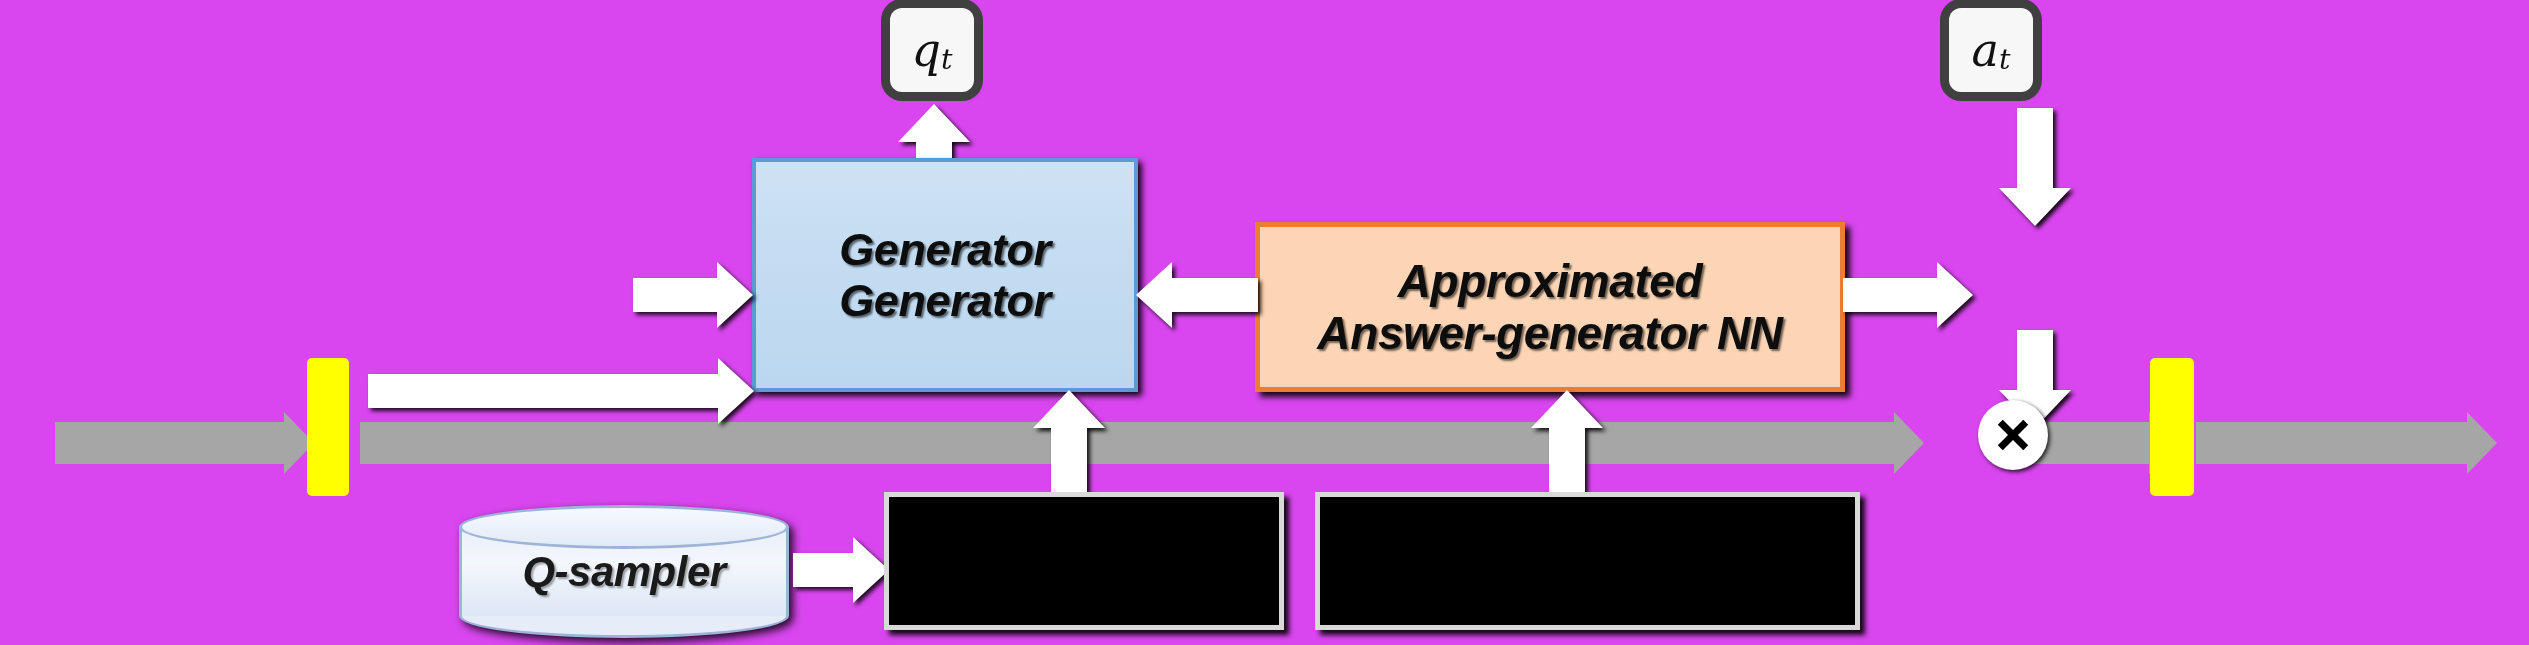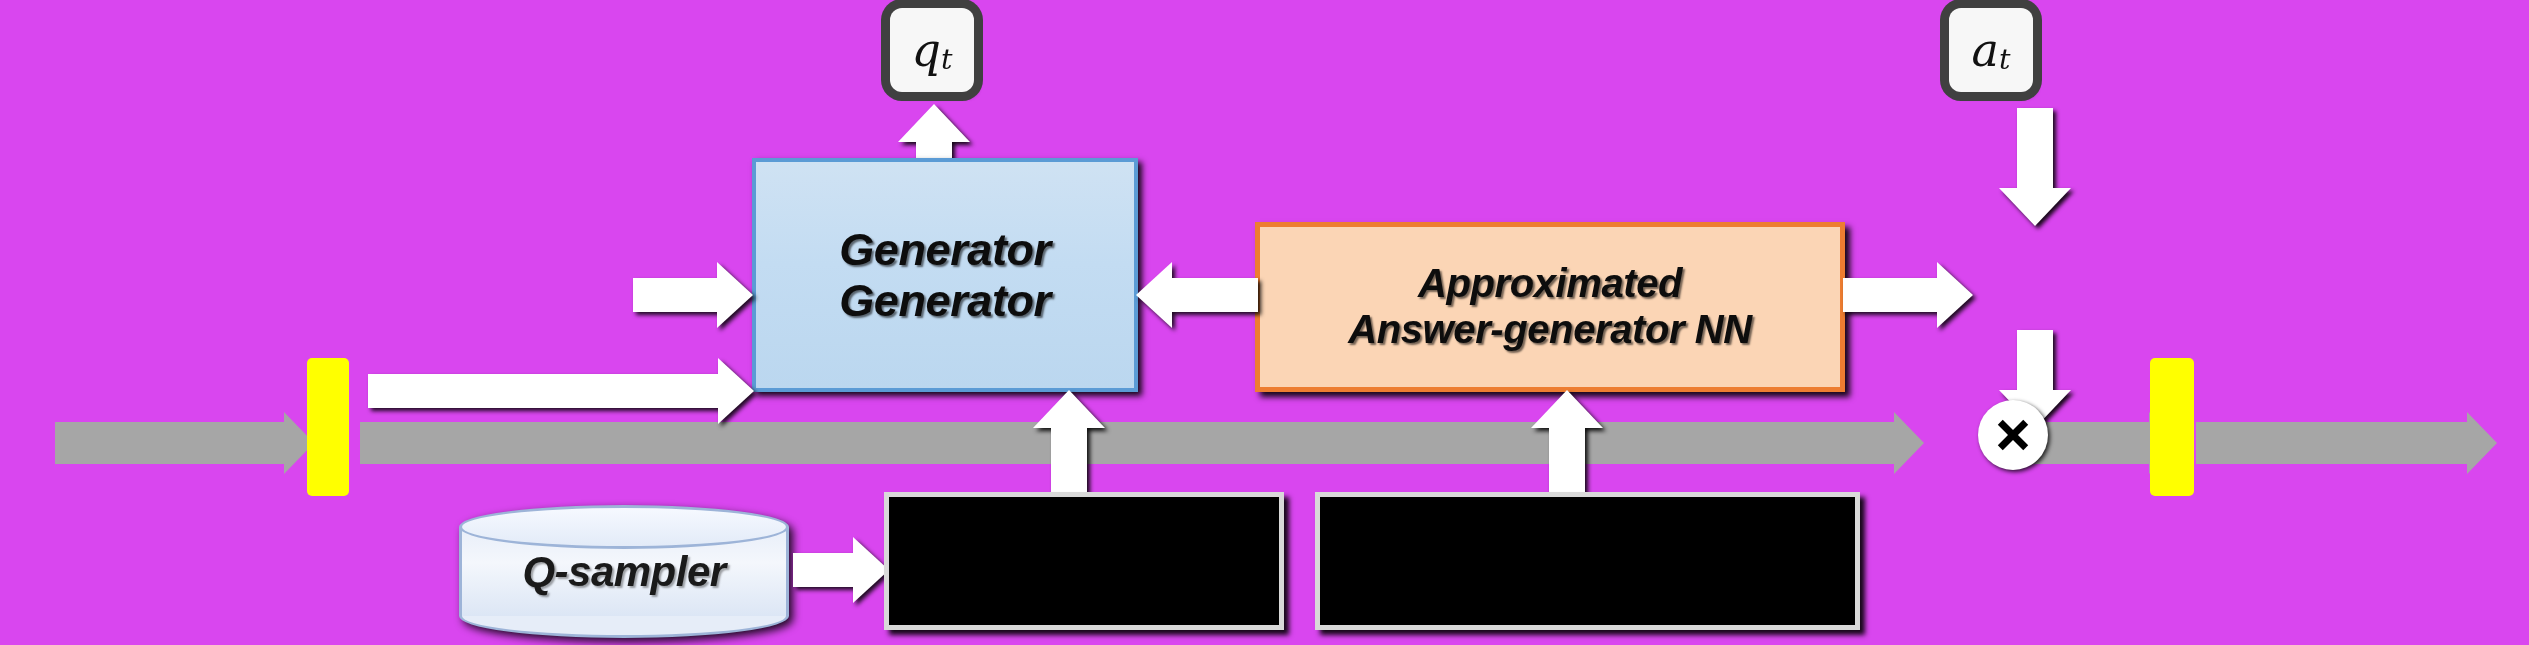--- a/index.html
+++ b/index.html
@@ -87,21 +87,21 @@
   .pbox-blue{
     background:linear-gradient(180deg,#CFE2F3 0%,#C3DCF2 45%,#BBD7EF 100%);
     border:4px solid #5B9BD5;
     box-shadow:4px 4px 6px rgba(0,0,0,.9);
     font-size:45px;
   }
   .pbox-orange{
     background:#FBD5B5;
     border:5px solid #ED7D31;
     box-shadow:5px 5px 6px rgba(0,0,0,.9);
-    font-size:40px;
+    font-size:46px;
   }
 
   
   .ebox{
     position:absolute;
     background:#000000;
     border:5px solid #D9D9D9;
     box-sizing:border-box;
     box-shadow:5px 5px 5px rgba(0,0,0,.9);
   }

